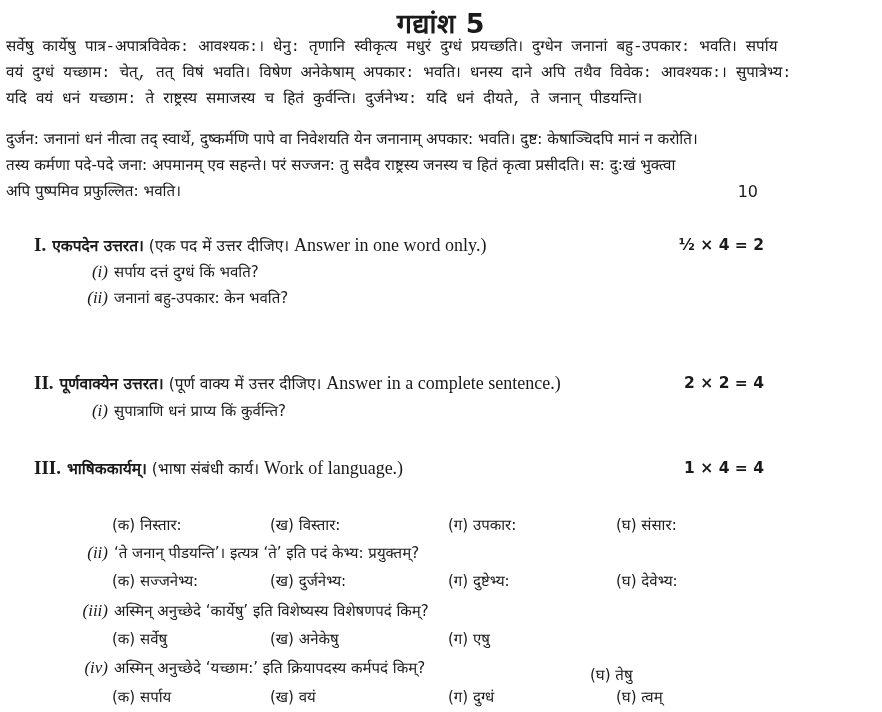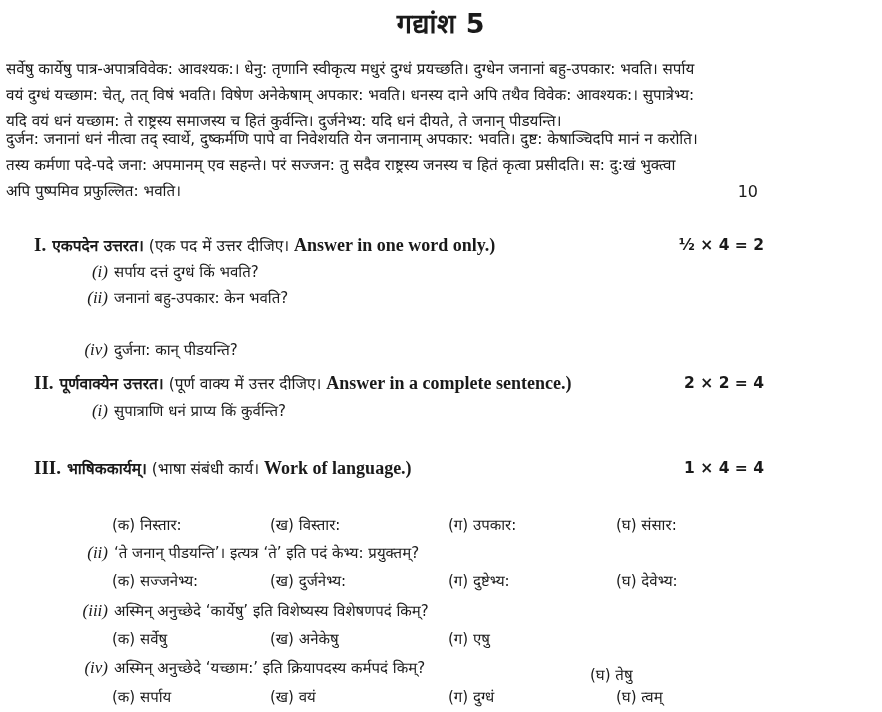--- a/index.html
+++ b/index.html
@@ -8,35 +8,35 @@
     .page { position:absolute; left:0; top:0; width:774px; height:712px;border-radius:26px; }
     .title { position:absolute; left:0; width:882px; top:4px; text-align:center;
       font-size:27px; font-weight:bold; letter-spacing:0.5px; }
     .para { position:absolute; left:6px; width:872px; font-size:15.2px; line-height:26px;
       white-space:nowrap; }
     .line { height:26px; }
     .marks10 { position:absolute; right:16px; font-size:16px; font-family:"DejaVu Sans", sans-serif; }
     .sec-head { position:absolute; left:34px; font-size:15.5px; white-space:nowrap; height:26px; line-height:26px; }
     .sec-num { font-family:"Liberation Serif", serif; font-weight:bold; font-size:19px; margin-right:6px; }
     .sec-title { font-weight:bold; }
-    .sec-eng { font-family:"Liberation Serif", serif; font-size:18px;font-weight:bold; }
+    .sec-eng { font-family:"Liberation Serif", serif; font-size:18px; }
     .sec-marks { position:absolute; right:10px; font-weight:bold; font-size:15.5px; height:26px; line-height:26px; }
     .q { position:absolute; font-size:15px; white-space:nowrap; height:26px; line-height:26px; }
     .qn { display:inline-block; font-family:"Liberation Serif", serif; font-style:italic; font-size:17px;
       text-align:right; margin-right:6px; }
     .opt { position:absolute; font-size:15px; white-space:nowrap; height:26px; line-height:26px; }
   </style>
 </head>
 <body>
 
 <div class="page">
 
   <div class="title">गद्यांश 5</div>
 
-  <div class="para" style="top:56px;">
+  <div class="para" style="top:34px;font-family:Liberation Mono, monospace;">
     <div class="line">सर्वेषु कार्येषु पात्र-अपात्रविवेक: आवश्यक:। धेनु: तृणानि स्वीकृत्य मधुरं दुग्धं प्रयच्छति। दुग्धेन जनानां बहु-उपकार: भवति। सर्पाय</div>
     <div class="line">वयं दुग्धं यच्छाम: चेत्, तत् विषं भवति। विषेण अनेकेषाम् अपकार: भवति। धनस्य दाने अपि तथैव विवेक: आवश्यक:। सुपात्रेभ्य:</div>
     <div class="line">यदि वयं धनं यच्छाम: ते राष्ट्रस्य समाजस्य च हितं कुर्वन्ति। दुर्जनेभ्य: यदि धनं दीयते, ते जनान् पीडयन्ति।</div>
   </div>
 
   <div class="para" style="top:126px;">
     <div class="line">दुर्जन: जनानां धनं नीत्वा तद् स्वार्थे, दुष्कर्मणि पापे वा निवेशयति येन जनानाम् अपकार: भवति। दुष्ट: केषाञ्चिदपि मानं न करोति।</div>
     <div class="line">तस्य कर्मणा पदे-पदे जना: अपमानम् एव सहन्ते। परं सज्जन: तु सदैव राष्ट्रस्य जनस्य च हितं कृत्वा प्रसीदति। स: दु:खं भुक्त्वा</div>
     <div class="line">अपि पुष्पमिव प्रफुल्लित: भवति।</div>
   </div>
@@ -47,23 +47,20 @@
     <span>(एक पद में उत्तर दीजिए।</span>
     <span class="sec-eng">Answer in one word only.)</span>
   </div>
   <div class="sec-marks" style="top:232px;">½ × 4 = 2</div>
 
   <div class="q" style="top:259px; left:64px;">
     <span class="qn" style="width:44px;">(i)</span><span>सर्पाय दत्तं दुग्धं किं भवति?</span>
   </div>
   <div class="q" style="top:285px; left:64px;">
     <span class="qn" style="width:44px;">(ii)</span><span>जनानां बहु-उपकार: केन भवति?</span>
-  </div>
-  <div class="q" style="top:337px; left:64px;">
-    <span class="qn" style="width:44px;">(iv)</span><span>दुर्जना: कान् पीडयन्ति?</span>
   </div>
 
   <div class="sec-head" style="top:370px;">
     <span class="sec-num">II.</span><span class="sec-title">पूर्णवाक्येन उत्तरत।</span>
     <span>(पूर्ण वाक्य में उत्तर दीजिए।</span>
     <span class="sec-eng">Answer in a complete sentence.)</span>
   </div>
   <div class="sec-marks" style="top:370px;text-align:right;">2 × 2 = 4</div>
 
   <div class="q" style="top:398px; left:64px;">

